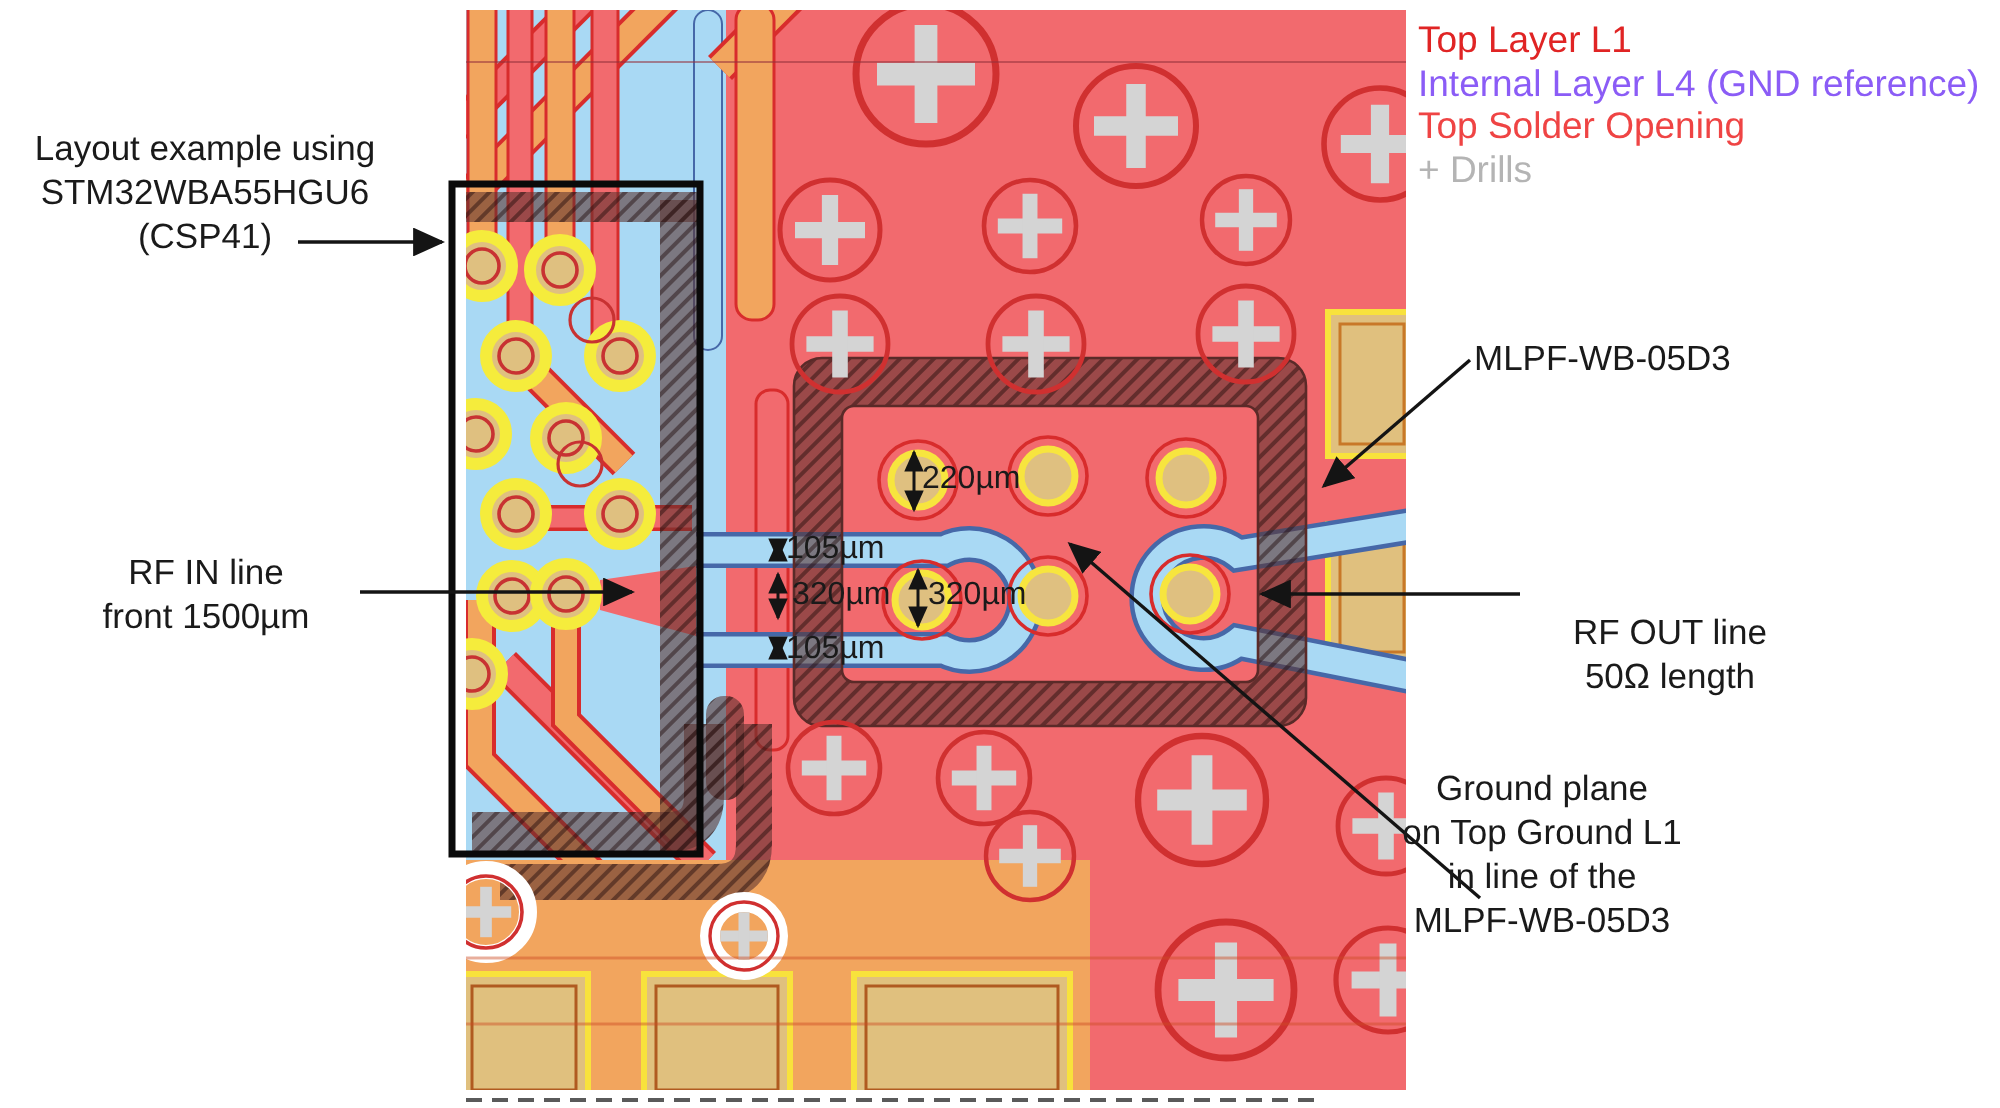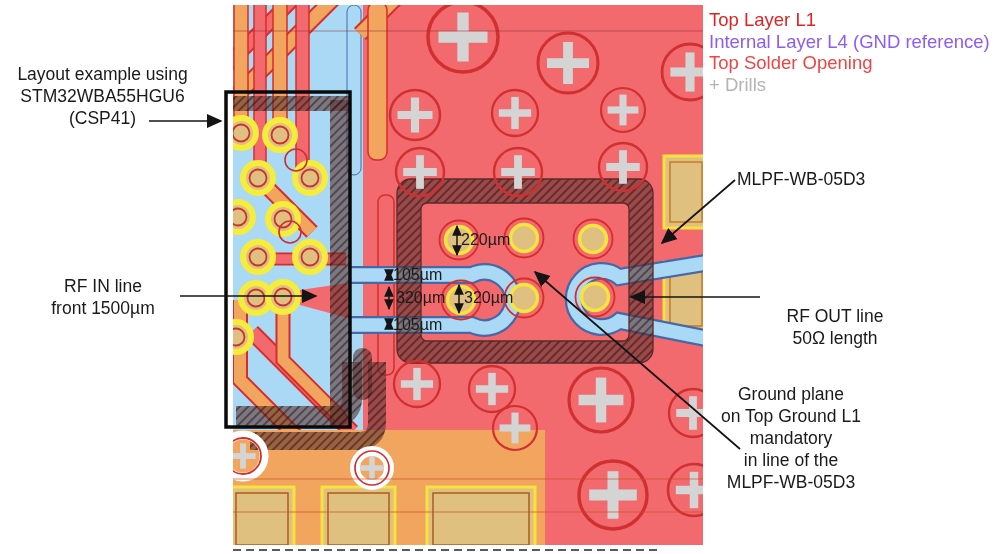--- a/index.html
+++ b/index.html
@@ -213,24 +213,23 @@
 
 <div class="note" style="left:737px;top:168px;text-align:left;">
   <div>MLPF-WB-05D3</div>
 </div>
 
 <div class="note" style="left:760px;top:277px;width:150px;margin-top:28px;">
   <div>RF OUT line</div>
   <div>50Ω length</div>
 </div>
 
-<div class="note" style="left:700px;top:383px;width:182px;">
+<div class="note" style="left:680px;top:383px;width:182px;">
   <div>Ground plane</div>
   <div>on Top Ground L1</div>
-  <div>mandatory</div>
   <div>in line of the</div>
   <div>MLPF-WB-05D3</div>
 </div>
 
 <div class="dim" style="left:461px;top:230px;">220µm</div>
 <div class="dim" style="left:393px;top:265px;">105µm</div>
 <div class="dim" style="left:396px;top:288px;">320µm</div>
 <div class="dim" style="left:464px;top:288px;">320µm</div>
 <div class="dim" style="left:393px;top:315px;">105µm</div>
 

